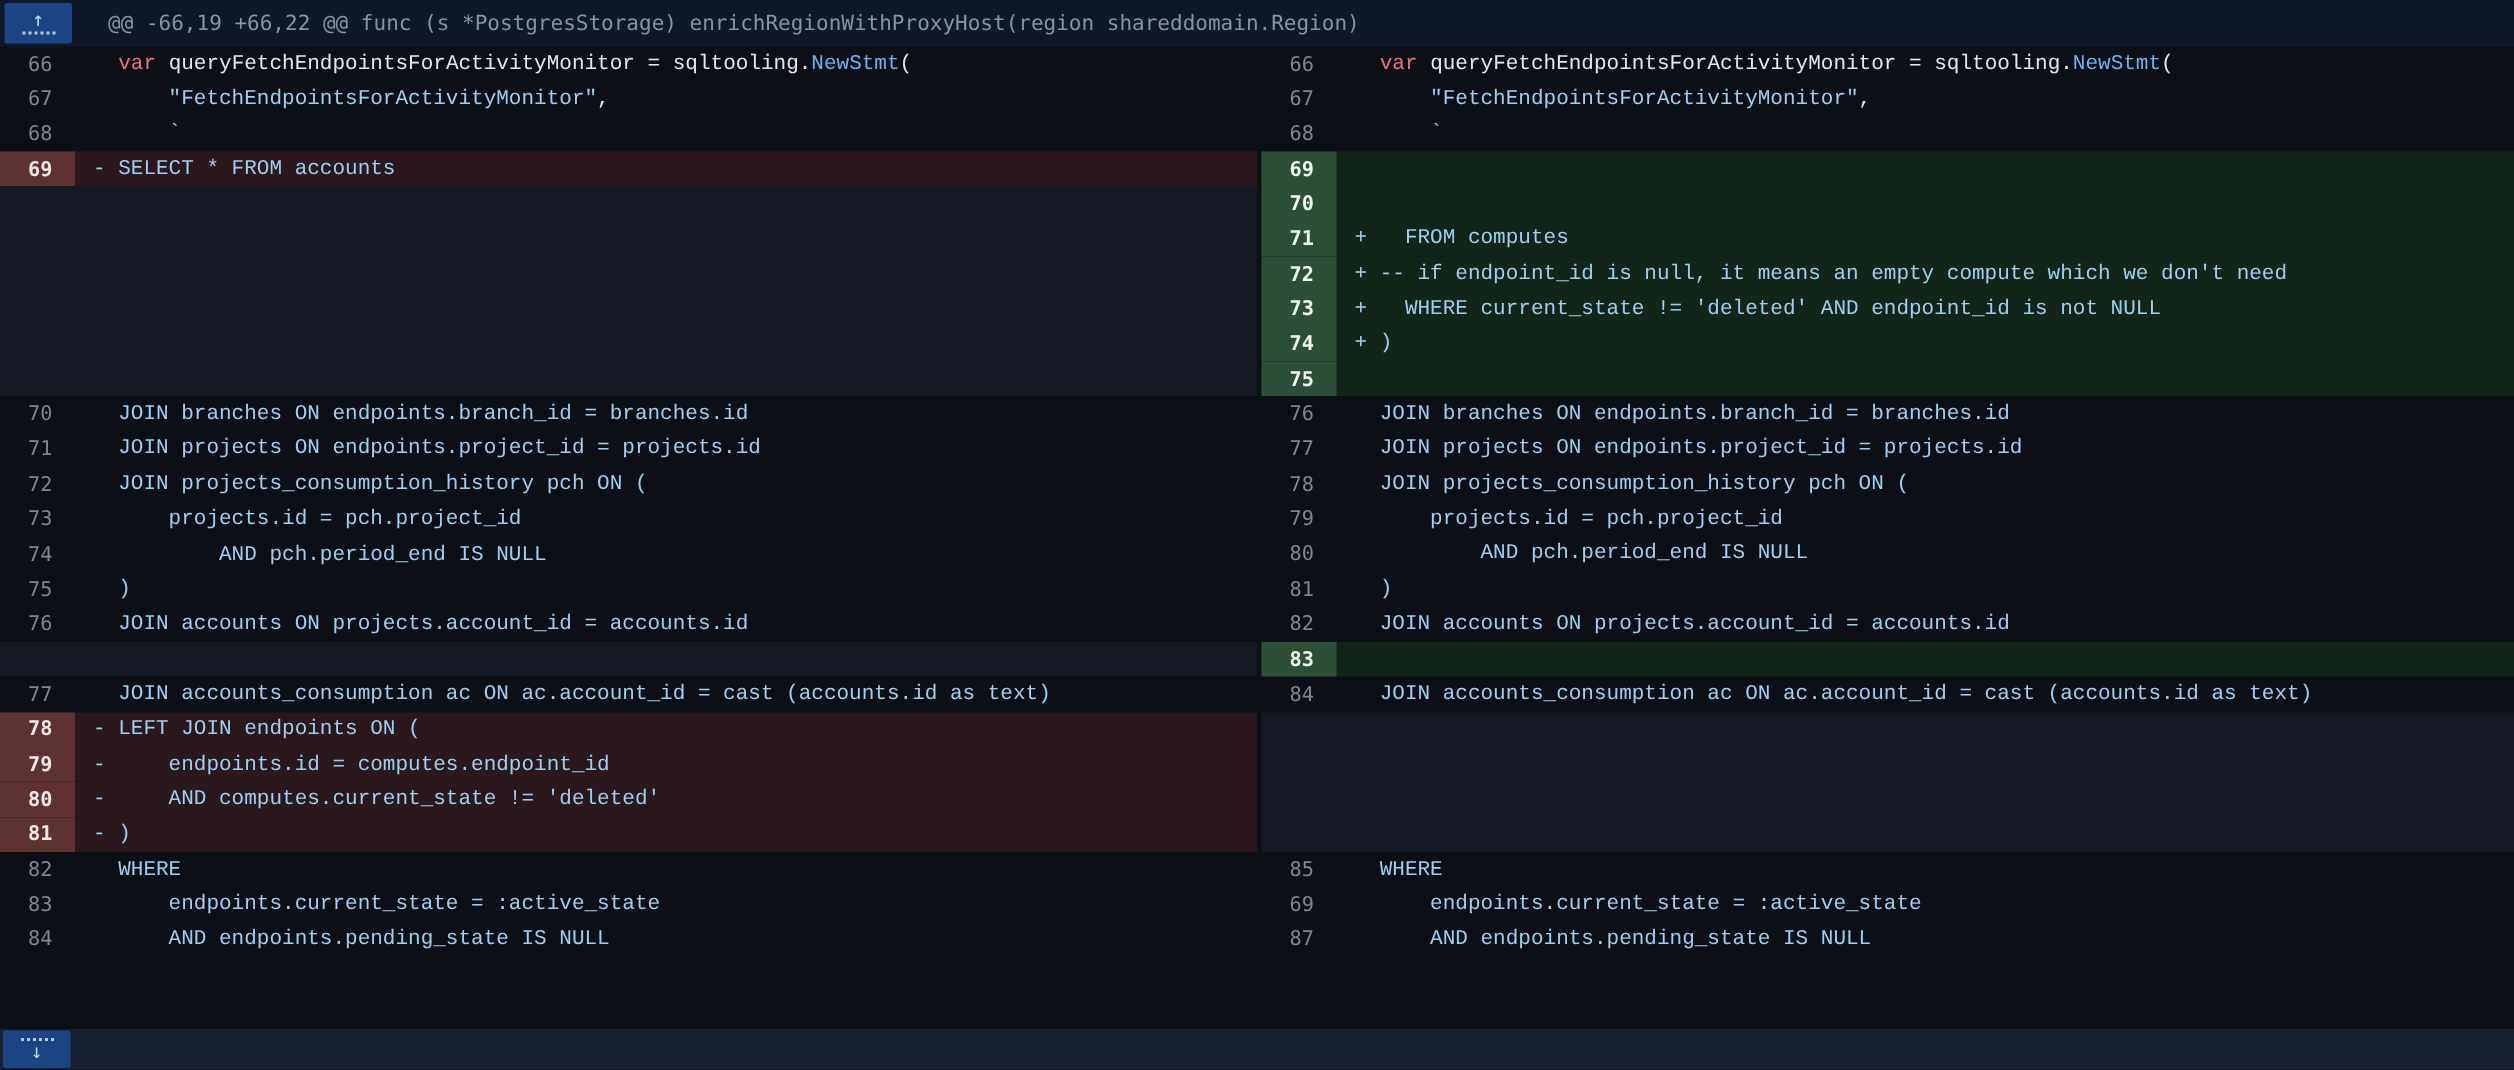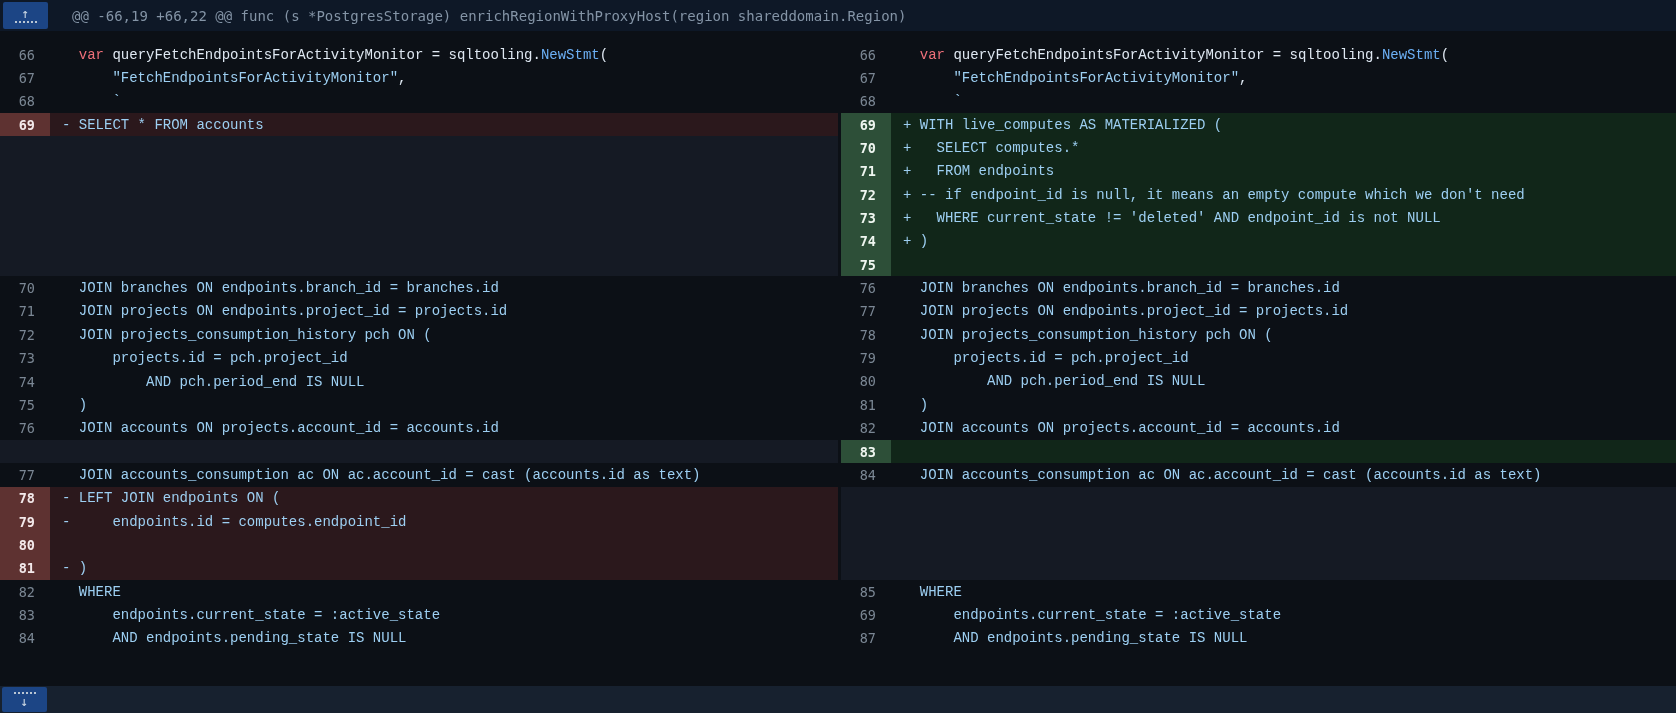--- a/index.html
+++ b/index.html
@@ -25,21 +25,21 @@
     background:var(--expand-btn-bg,#1c4585);border:none;border-radius:2px;cursor:pointer;
   }
   .expand-btn .arrow{color:#ccd8e4;font-size:13px;line-height:11px;font-family:"DejaVu Sans Mono",monospace;}
   .expand-btn .dots{width:22px;height:0;border-top:2px dotted #b9c6d4;}
   .hunk-text{
     margin-left:24px;color:var(--header-text,#8494a6);
     font-size:14px;white-space:pre;
   }
 
   
-  .diff{display:flex;flex:0 0 auto;margin-top:12px;}
+  .diff{display:flex;flex:0 0 auto;}
   .pane{width:838px;display:flex;flex-direction:column;}
   .pane.right{border-left:3px solid var(--code-bg,#0c1016);width:838px;}
   .row{display:flex;align-items:center;height:var(--rowh);flex:0 0 var(--rowh);}
   .gutter{
     flex:0 0 50px;width:50px;text-align:right;padding-right:15px;
     color:var(--gutter-text,#7b8794);font-size:13.5px;cursor:pointer;
     align-self:stretch;display:flex;align-items:center;justify-content:flex-end;
   }
   .code{flex:1;white-space:pre;font-size:14px;padding-left:12px;color:var(--plain-text,#dfe8f2);overflow:hidden;font-family:Liberation Mono, monospace;}
   .row.context{background:transparent;}
@@ -130,20 +130,21 @@
         <div class="row del">
           <span class="gutter">78</span>
           <span class="code"><span class="seg str">- LEFT JOIN endpoints ON (</span></span>
         </div>
         <div class="row del">
           <span class="gutter">79</span>
           <span class="code"><span class="seg str">-     endpoints.id = computes.endpoint_id</span></span>
         </div>
         <div class="row del">
           <span class="gutter">80</span>
+          <span class="code"><span class="seg str">-     AND computes.current_state != 'deleted'</span></span>
         </div>
         <div class="row del">
           <span class="gutter">81</span>
           <span class="code"><span class="seg str">- )</span></span>
         </div>
         <div class="row context">
           <span class="gutter">82</span>
           <span class="code"><span class="seg str">  WHERE</span></span>
         </div>
         <div class="row context">
@@ -163,29 +164,27 @@
         <div class="row context">
           <span class="gutter">67</span>
           <span class="code"><span class="seg str">      "FetchEndpointsForActivityMonitor"</span><span class="seg pln">,</span></span>
         </div>
         <div class="row context">
           <span class="gutter">68</span>
           <span class="code"><span class="seg str">      `</span></span>
         </div>
         <div class="row add">
           <span class="gutter">69</span>
-          <span class="code"><span class="seg str">+ WITH live_computes AS MATERIALIZED (</span></span>
         </div>
         <div class="row add">
           <span class="gutter">70</span>
-          <span class="code"><span class="seg str">+   SELECT computes.*</span></span>
         </div>
         <div class="row add">
           <span class="gutter">71</span>
-          <span class="code"><span class="seg str">+   FROM endpoints</span></span>
+          <span class="code"><span class="seg str">+   FROM computes</span></span>
         </div>
         <div class="row add">
           <span class="gutter">72</span>
           <span class="code"><span class="seg str">+ -- if endpoint_id is null, it means an empty compute which we don't need</span></span>
         </div>
         <div class="row add">
           <span class="gutter">73</span>
           <span class="code"><span class="seg str">+   WHERE current_state != 'deleted' AND endpoint_id is not NULL</span></span>
         </div>
         <div class="row add">

